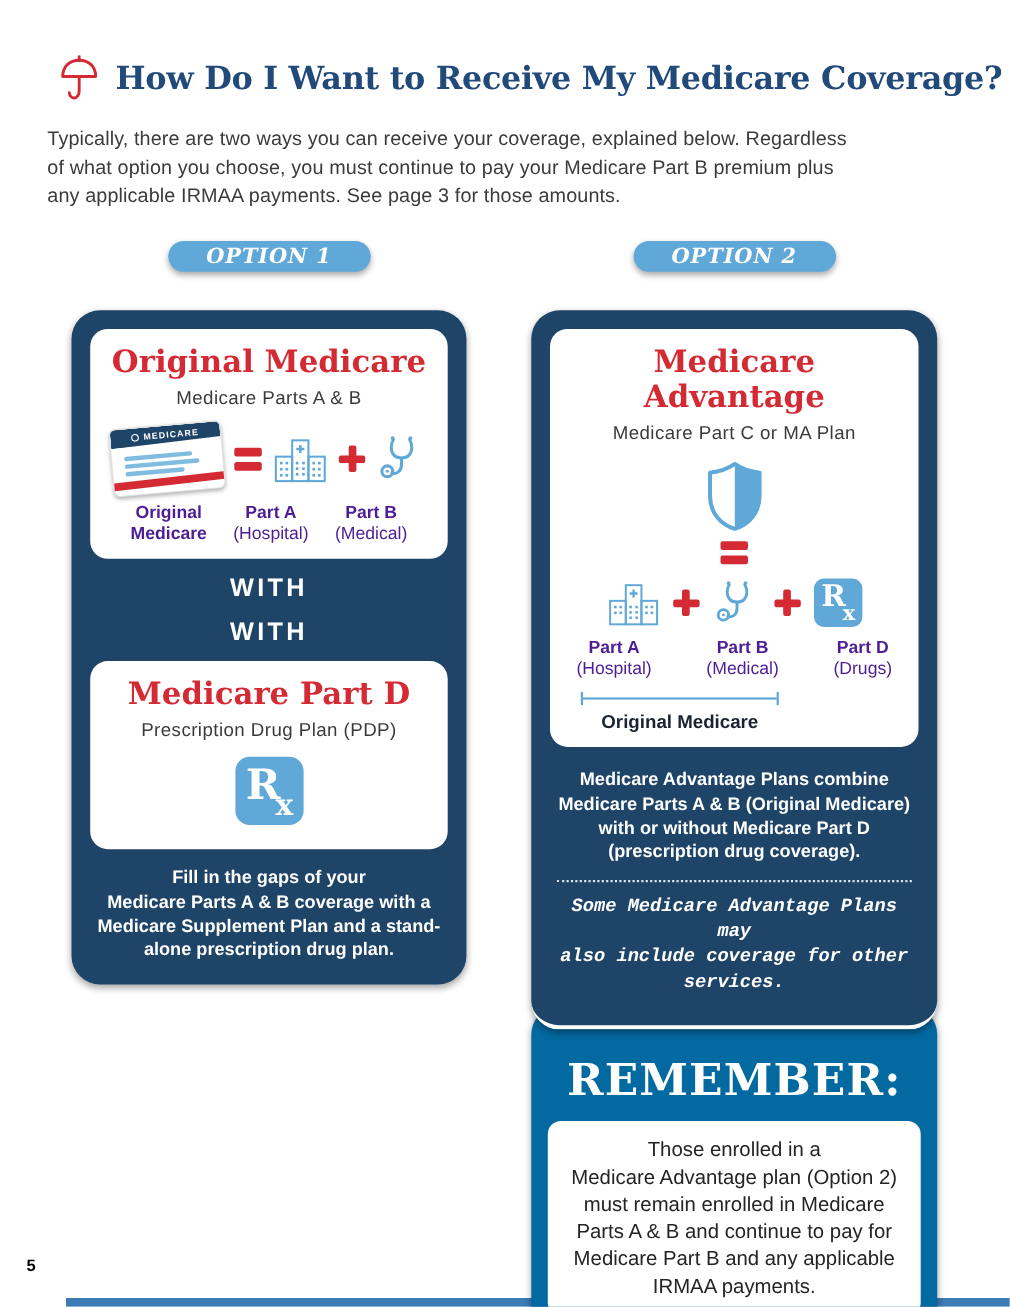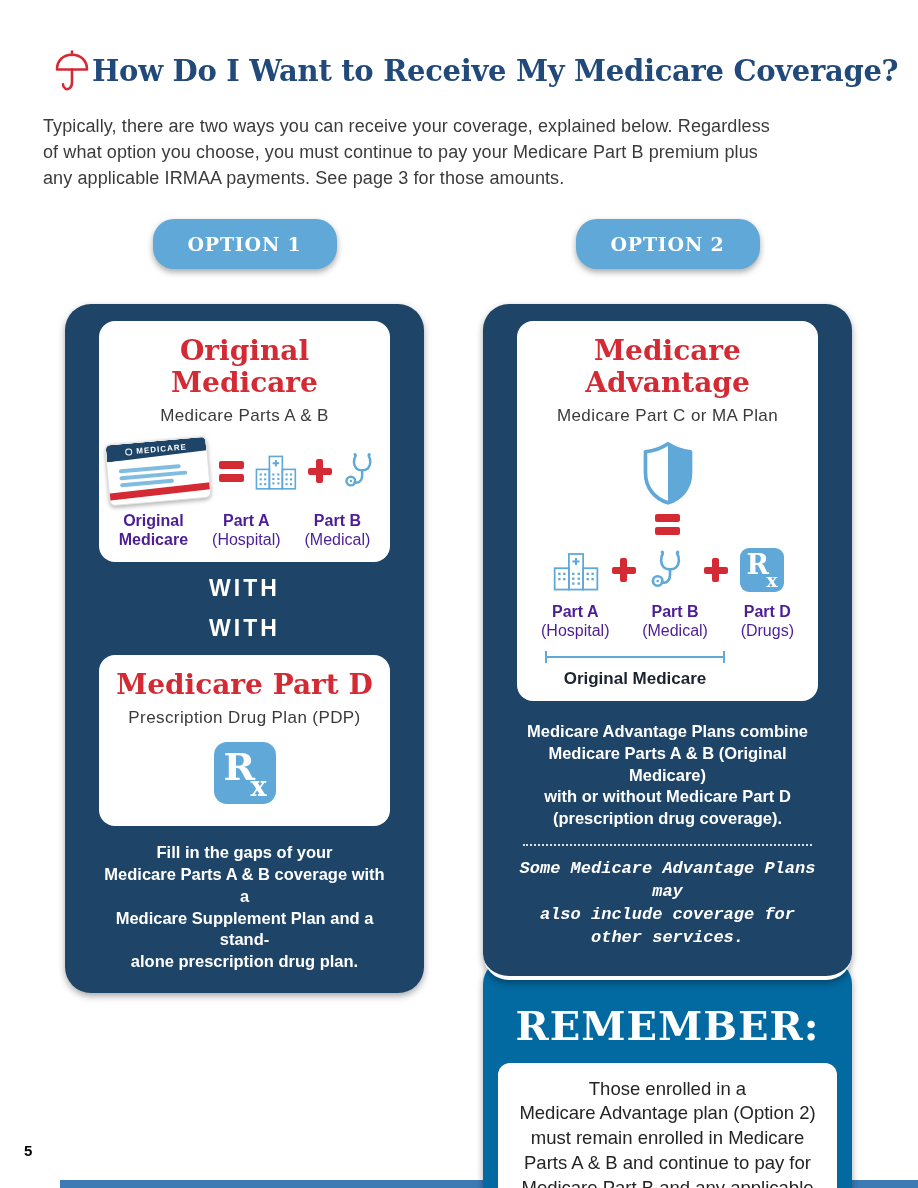--- a/index.html
+++ b/index.html
@@ -1,40 +1,40 @@
 <!DOCTYPE html>
 <html><head>
 <meta charset="utf-8">
 <style>
   * { margin:0; padding:0; box-sizing:border-box; }
   html,body { background:#ffffff; }
   body { width:918px; height:1188px; position:relative; overflow:hidden;
          font-family:"Liberation Sans", sans-serif; }
 
   
-  .title-row { position:absolute; left:52px; top:48px; display:flex; align-items:center; }
+  .title-row { position:absolute; left:52px; top:48px; display:flex; align-items:center; gap:13px; }
   .title-row h1 { font-family:"DejaVu Serif", serif; font-weight:700; font-size:29px;
                   color:#21497A; letter-spacing:-0.3px; white-space:nowrap; }
   .umbrella { width:40px; height:46px; flex:0 0 auto; }
 
   .intro { position:absolute; left:43px; top:113px; font-size:18px; color:#3B3B3B;
            line-height:1.45; letter-spacing:0.1px; }
 
   
   .col { position:absolute; top:219px; }
   .col-left  { left:65px;  width:359px; }
   .col-right { left:483px; width:369px; }
 
-  .pill { width:184px; height:50px; margin:0 auto 35px; background:#5FA8D8; border-radius:21px;
+  .pill { width:184px; height:28px; margin:0 auto 35px; background:#5FA8D8; border-radius:21px;
           display:flex; align-items:center; justify-content:center;
-          box-shadow:0 3px 6px rgba(0,0,0,0.35); }
+          box-shadow:0 3px 6px rgba(0,0,0,0.35);font-style:italic; }
   .pill span { font-family:"DejaVu Serif", serif; font-weight:700; font-size:19px;
                color:#ffffff; letter-spacing:0.8px; }
 
-  .navy-card { background:#1E4467; border-radius:26px; padding:17px 34px 20px;
+  .navy-card { background:#1E4467; border-radius:26px; padding:17px 17px 20px;
                box-shadow:0 3px 7px rgba(0,0,0,0.35); position:relative; z-index:2; }
   .navy-card.rt { border-bottom:4px solid #ffffff; }
 
   .white-card { background:#ffffff; border-radius:16px; padding:14px 8px 12px; }
 
   .red-h { font-family:"DejaVu Serif", serif; font-weight:700; font-size:28px;
            color:#D42A33; text-align:center; line-height:1.15; }
   .sub   { font-size:17px; color:#3A3A3A; text-align:center; margin-top:7px; letter-spacing:0.4px; }
 
   .with { color:#ffffff; font-weight:700; font-size:23px; letter-spacing:3px;

